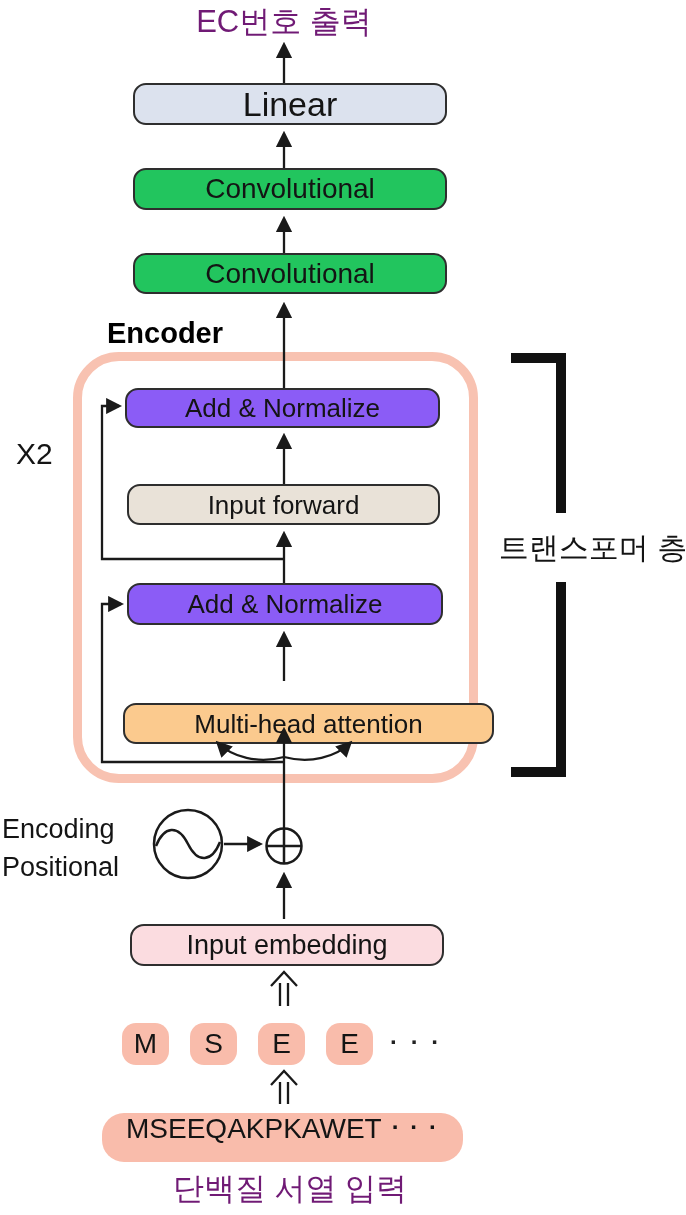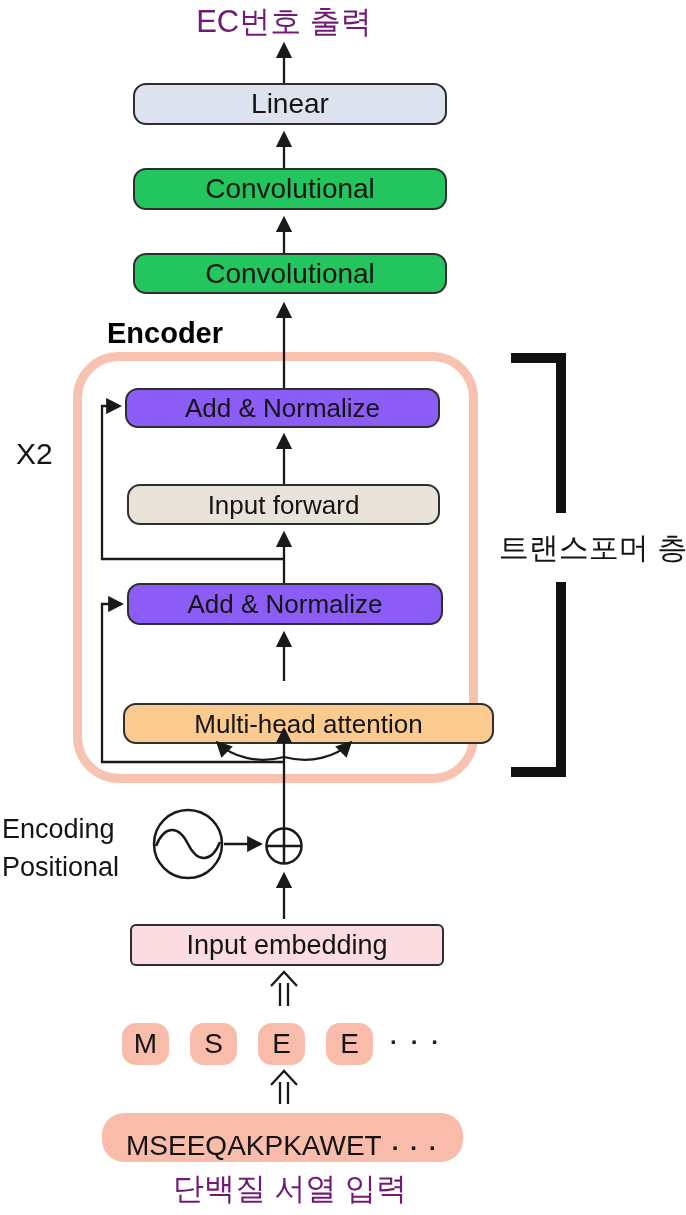--- a/index.html
+++ b/index.html
@@ -16,21 +16,21 @@
   .conv-fill{background:#22c55e;}
   .addnorm-fill{background:#8b5cf6;}
   .ff-fill{background:#e9e2d8;}
   .mha-fill{background:#fbca8e;}
   .emb-fill{background:#fbdce0;}
   .token{
     position:absolute;display:flex;align-items:center;justify-content:center;
     background:#f9bcab;border-radius:14px;font-size:28px;font-weight:500;color:#141414;z-index:2;
   }
   .seq-box{
-    position:absolute;display:flex;align-items:flex-end;justify-content:center;gap:10px;
+    position:absolute;display:flex;align-items:flex-start;justify-content:center;gap:10px;
     background:#f9bcab;border-radius:22px;font-size:28px;color:#141414;z-index:2;white-space:nowrap;
   }
   .title-text{position:absolute;text-align:center;font-size:31px;font-weight:500;color:#701a75;z-index:2;white-space:nowrap;}
   .encoder-frame{
     position:absolute;left:73px;top:352px;width:405px;height:431px;box-sizing:border-box;
     border:9px solid #f8c2b1;border-radius:46px;background:transparent;z-index:1;
   }
   .encoder-label{
     position:absolute;left:107px;top:317px;font-size:29px;font-weight:700;color:#000000;z-index:2;
   }
@@ -40,41 +40,41 @@
   .ellipsis-sm{position:absolute;left:390px;top:1028px;font-size:24px;font-weight:700;letter-spacing:3px;color:#222;z-index:2;}
   svg.overlay{position:absolute;left:0;top:0;z-index:5;pointer-events:none;}
 </style>
 </head>
 <body>
 
 <div id="canvas">
 
   <div class="title-text" style="left:84px;top:1px;width:400px;">EC번호 출력</div>
 
-  <div class="box linear-fill" style="left:133px;top:83px;width:314px;height:42px;font-size:28px;">Linear</div>
+  <div class="box linear-fill" style="left:133px;top:83px;width:314px;height:42px;font-size:34px;">Linear</div>
   <div class="box conv-fill" style="left:133px;top:168px;width:314px;height:42px;font-size:28px;">Convolutional</div>
   <div class="box conv-fill" style="left:133px;top:253px;width:314px;height:41px;font-size:28px;">Convolutional</div>
 
   <div class="encoder-label">Encoder</div>
   <div class="encoder-frame"></div>
   <div class="x2-label">X2</div>
 
   <div class="box addnorm-fill" style="left:125px;top:388px;width:315px;height:40px;">Add &amp; Normalize</div>
   <div class="box ff-fill" style="left:127px;top:484px;width:313px;height:41px;">Input forward</div>
   <div class="box addnorm-fill" style="left:127px;top:583px;width:316px;height:42px;">Add &amp; Normalize</div>
   <div class="box mha-fill" style="left:123px;top:703px;width:371px;height:41px;">Multi-head attention</div>
 
   <div class="bracket-label">트랜스포머 층</div>
 
   <div class="pe-label">
     <div>Encoding</div>
     <div>Positional</div>
   </div>
 
-  <div class="box emb-fill" style="left:130px;top:924px;width:314px;height:42px;font-size:27px;border-radius:6px;text-align:center;">Input embedding</div>
+  <div class="box emb-fill" style="left:130px;top:924px;width:314px;height:42px;font-size:27px;border-radius:14px;text-align:center;">Input embedding</div>
 
   <div class="token" style="left:122px;top:1023px;width:47px;height:42px;">M</div>
   <div class="token" style="left:190px;top:1023px;width:47px;height:42px;">S</div>
   <div class="token" style="left:258px;top:1023px;width:47px;height:42px;">E</div>
   <div class="token" style="left:326px;top:1023px;width:47px;height:42px;">E</div>
   <div class="ellipsis-sm">· · ·</div>
 
   <div class="seq-box" style="left:102px;top:1113px;width:361px;height:49px;">
     <span>MSEEQAKPKAWET</span>
     <span style="font-weight:700;font-size:24px;letter-spacing:2px;">· · ·</span>

